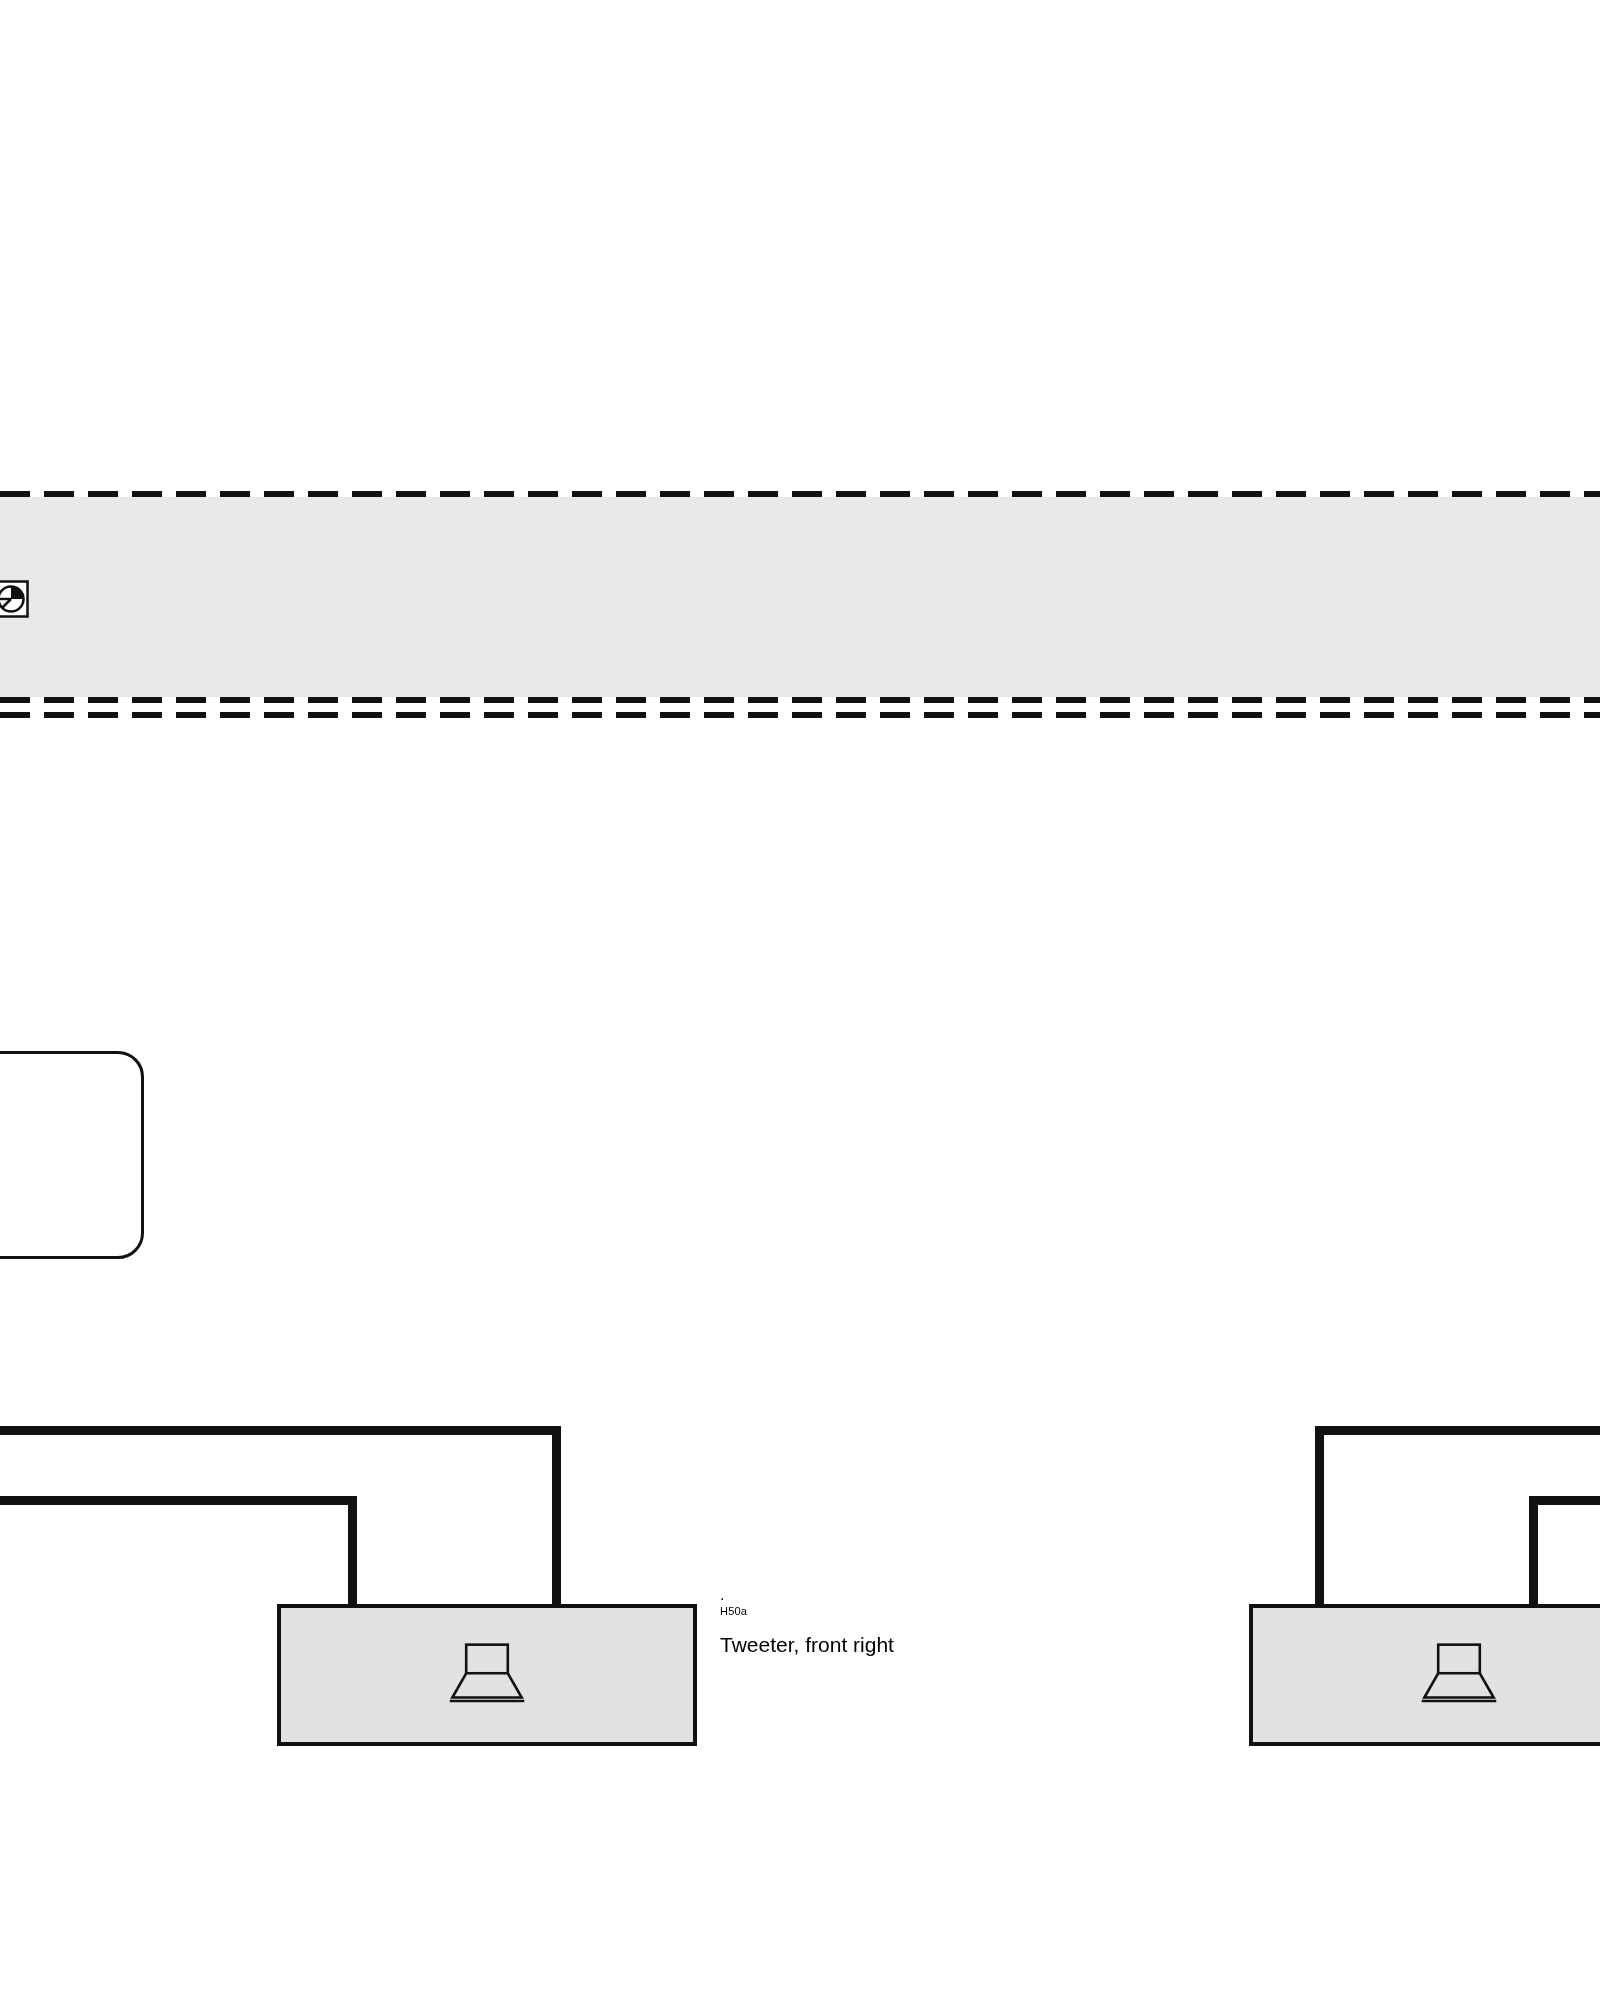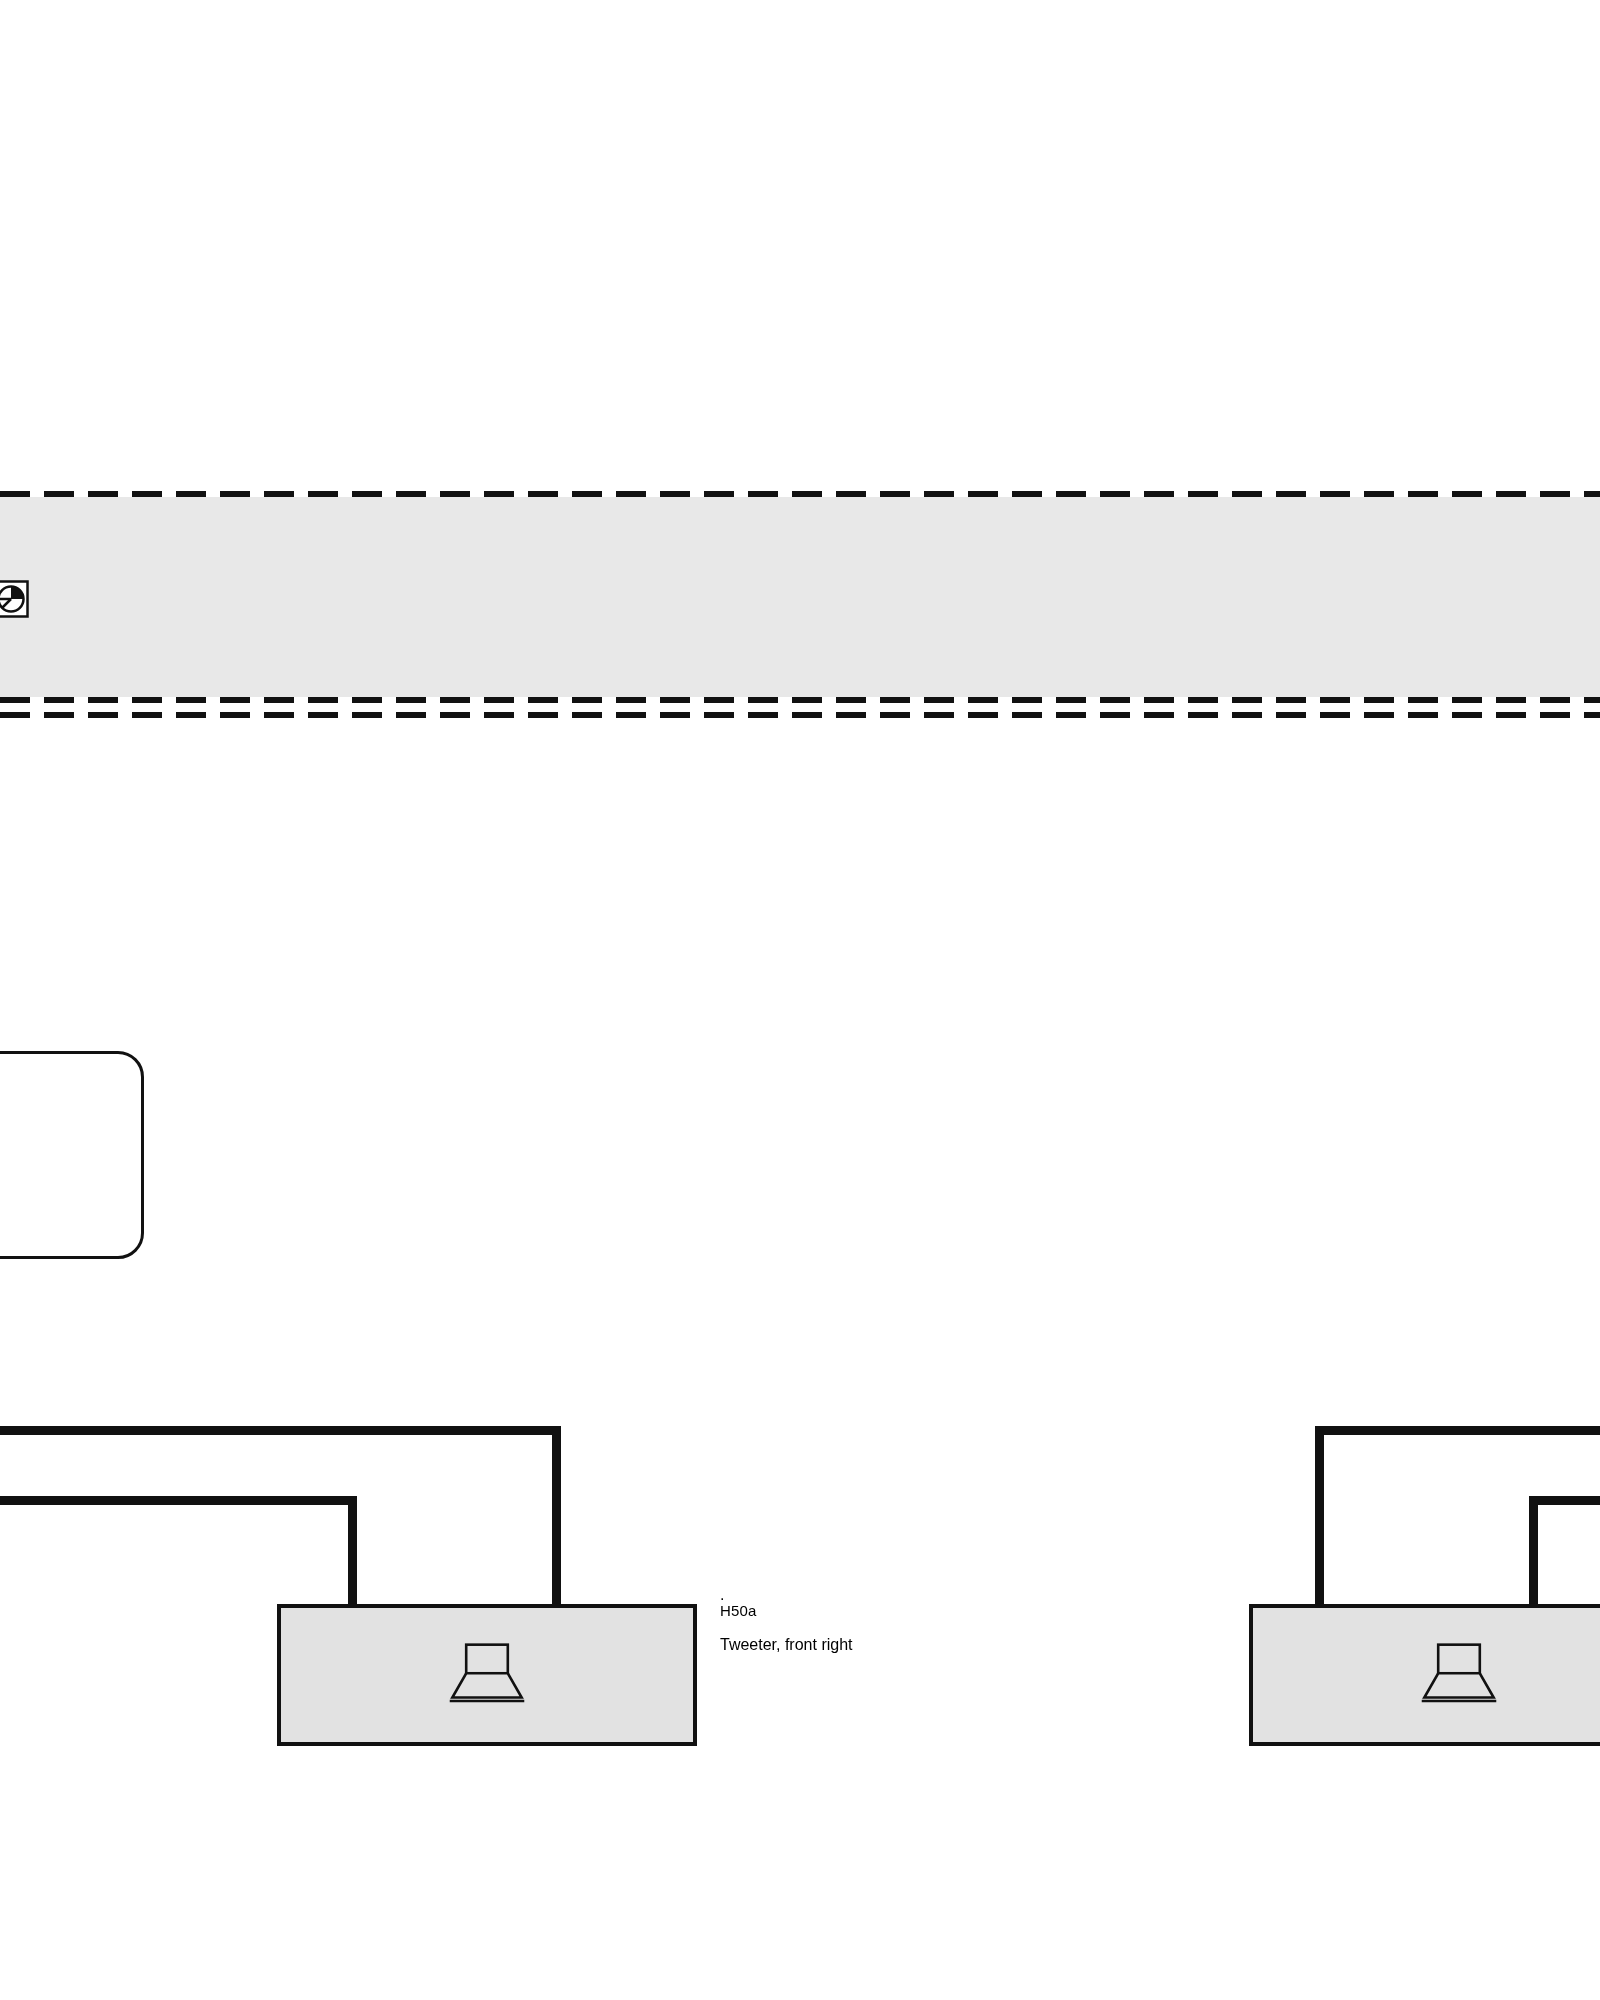--- a/index.html
+++ b/index.html
@@ -77,27 +77,27 @@
     left: 720px;
     top: 1588px;
     color: #000;
   }
   .label-dot {
     font-size: 16px;
     line-height: 14px;
     display: block;
   }
   .label-designation {
-    font-size: 15px;
+    font-size: 11px;
     line-height: 18px;
     display: block;
     letter-spacing: 0.2px;
   }
   .label-name {
-    font-size: 16px;
+    font-size: 21px;
     line-height: 30px;
     display: block;
     margin-top: 10px;
   }
   svg { display: block; }
 </style>
 </head>
 <body>
 
 <div id="canvas">

